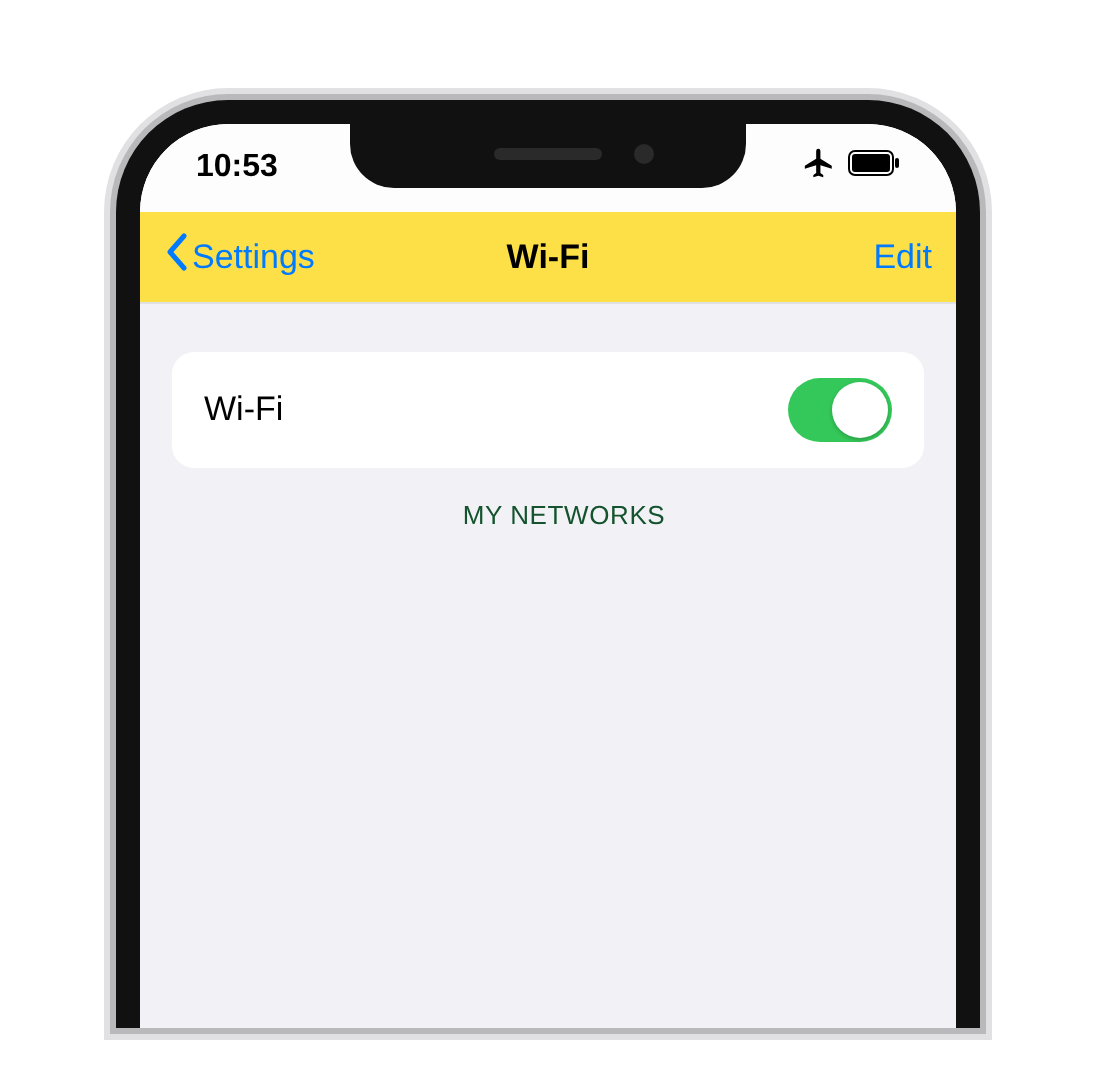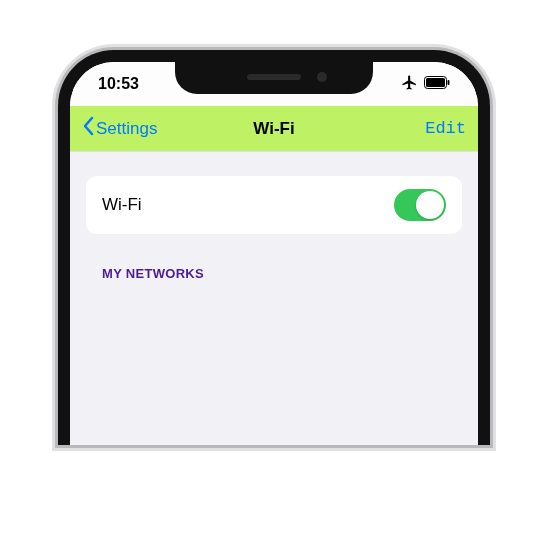--- a/index.html
+++ b/index.html
@@ -8,28 +8,29 @@
       background: #fff;
       width: 548px;
       height: 542px;
       display: flex;
       justify-content: center;
       align-items: flex-start;
       padding-top: 50px;
     }
     .phone {
       width: 432px;
-      height: 395px;
+      height: 464px;
       background: #f6f6f8;
       border: 12px solid #111;
       border-bottom: none;
       border-radius: 56px 56px 0 0;
       box-shadow: 0 0 0 3px #b9b9bc, 0 0 0 6px #e1e1e3;
       position: relative;
       overflow: hidden;
+      text-align: center;
     }
     .notch {
       position: absolute;
       top: -2px;
       left: 50%;
       transform: translateX(-50%);
       width: 198px;
       height: 34px;
       background: #111;
       border-radius: 0 0 22px 22px;
@@ -68,48 +69,47 @@
       justify-content: space-between;
       align-items: center;
       padding: 0 28px;
       font-size: 16px;
       font-weight: 600;
       color: #000;
     }
     .status-right { display: flex; align-items: center; gap: 6px; }
     .nav-bar {
       height: 46px;
-      background: #bef264;
+      background: #fde047;
       border-bottom: 1px solid #e0e0e2;
       display: flex;
       align-items: center;
       justify-content: space-between;
       padding: 0 12px;
     }
     .nav-left { display: flex; align-items: center; color: #007aff; font-size: 17px; }
     .nav-title { font-size: 17px; font-weight: 600; color: #000; position: absolute; left: 50%; transform: translateX(-50%); }
-    .nav-right { color: #007aff; font-size: 17px; font-family: Liberation Mono, monospace; }
+    .nav-right { color: #007aff; font-size: 17px; }
     .chevron-back { margin-right: 2px; }
     .content { padding: 24px 16px 0; }
     .cell {
       background: #fff;
       border-radius: 11px;
       padding: 13px 16px;
       display: flex;
       align-items: center;
       justify-content: space-between;
       font-size: 17px;
       color: #000;
     }
     .section-header {
       font-size: 13px;
-      color: #4c1d95;
+      color: #14532d;
       letter-spacing: 0.3px;
-      margin: 32px 0 8px 16px;
-      font-weight: bold;
+      margin: 16px 0 8px 16px;
     }
     .toggle {
       width: 52px;
       height: 32px;
       border-radius: 16px;
       background: #34c759;
       position: relative;
     }
     .toggle::after {
       content: "";

